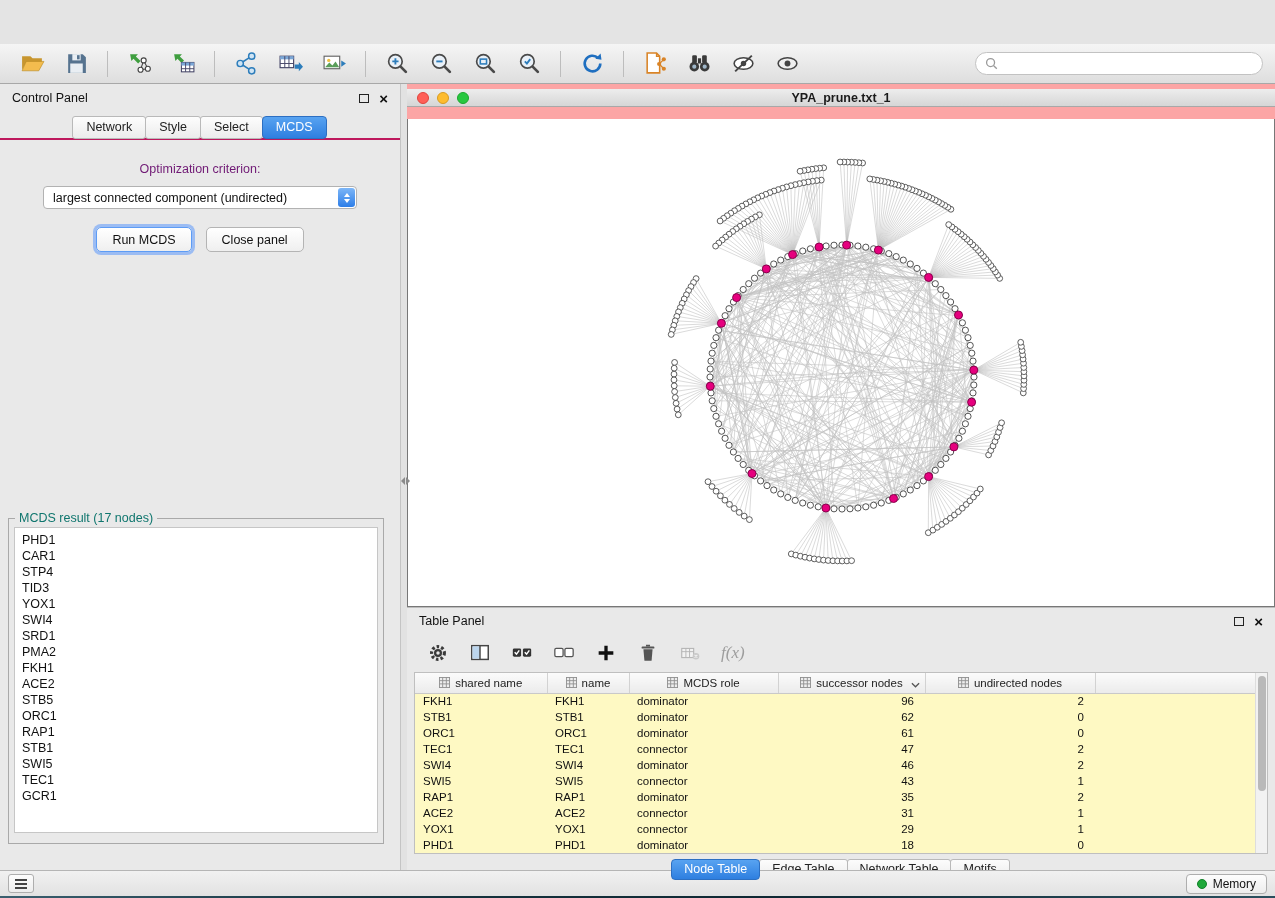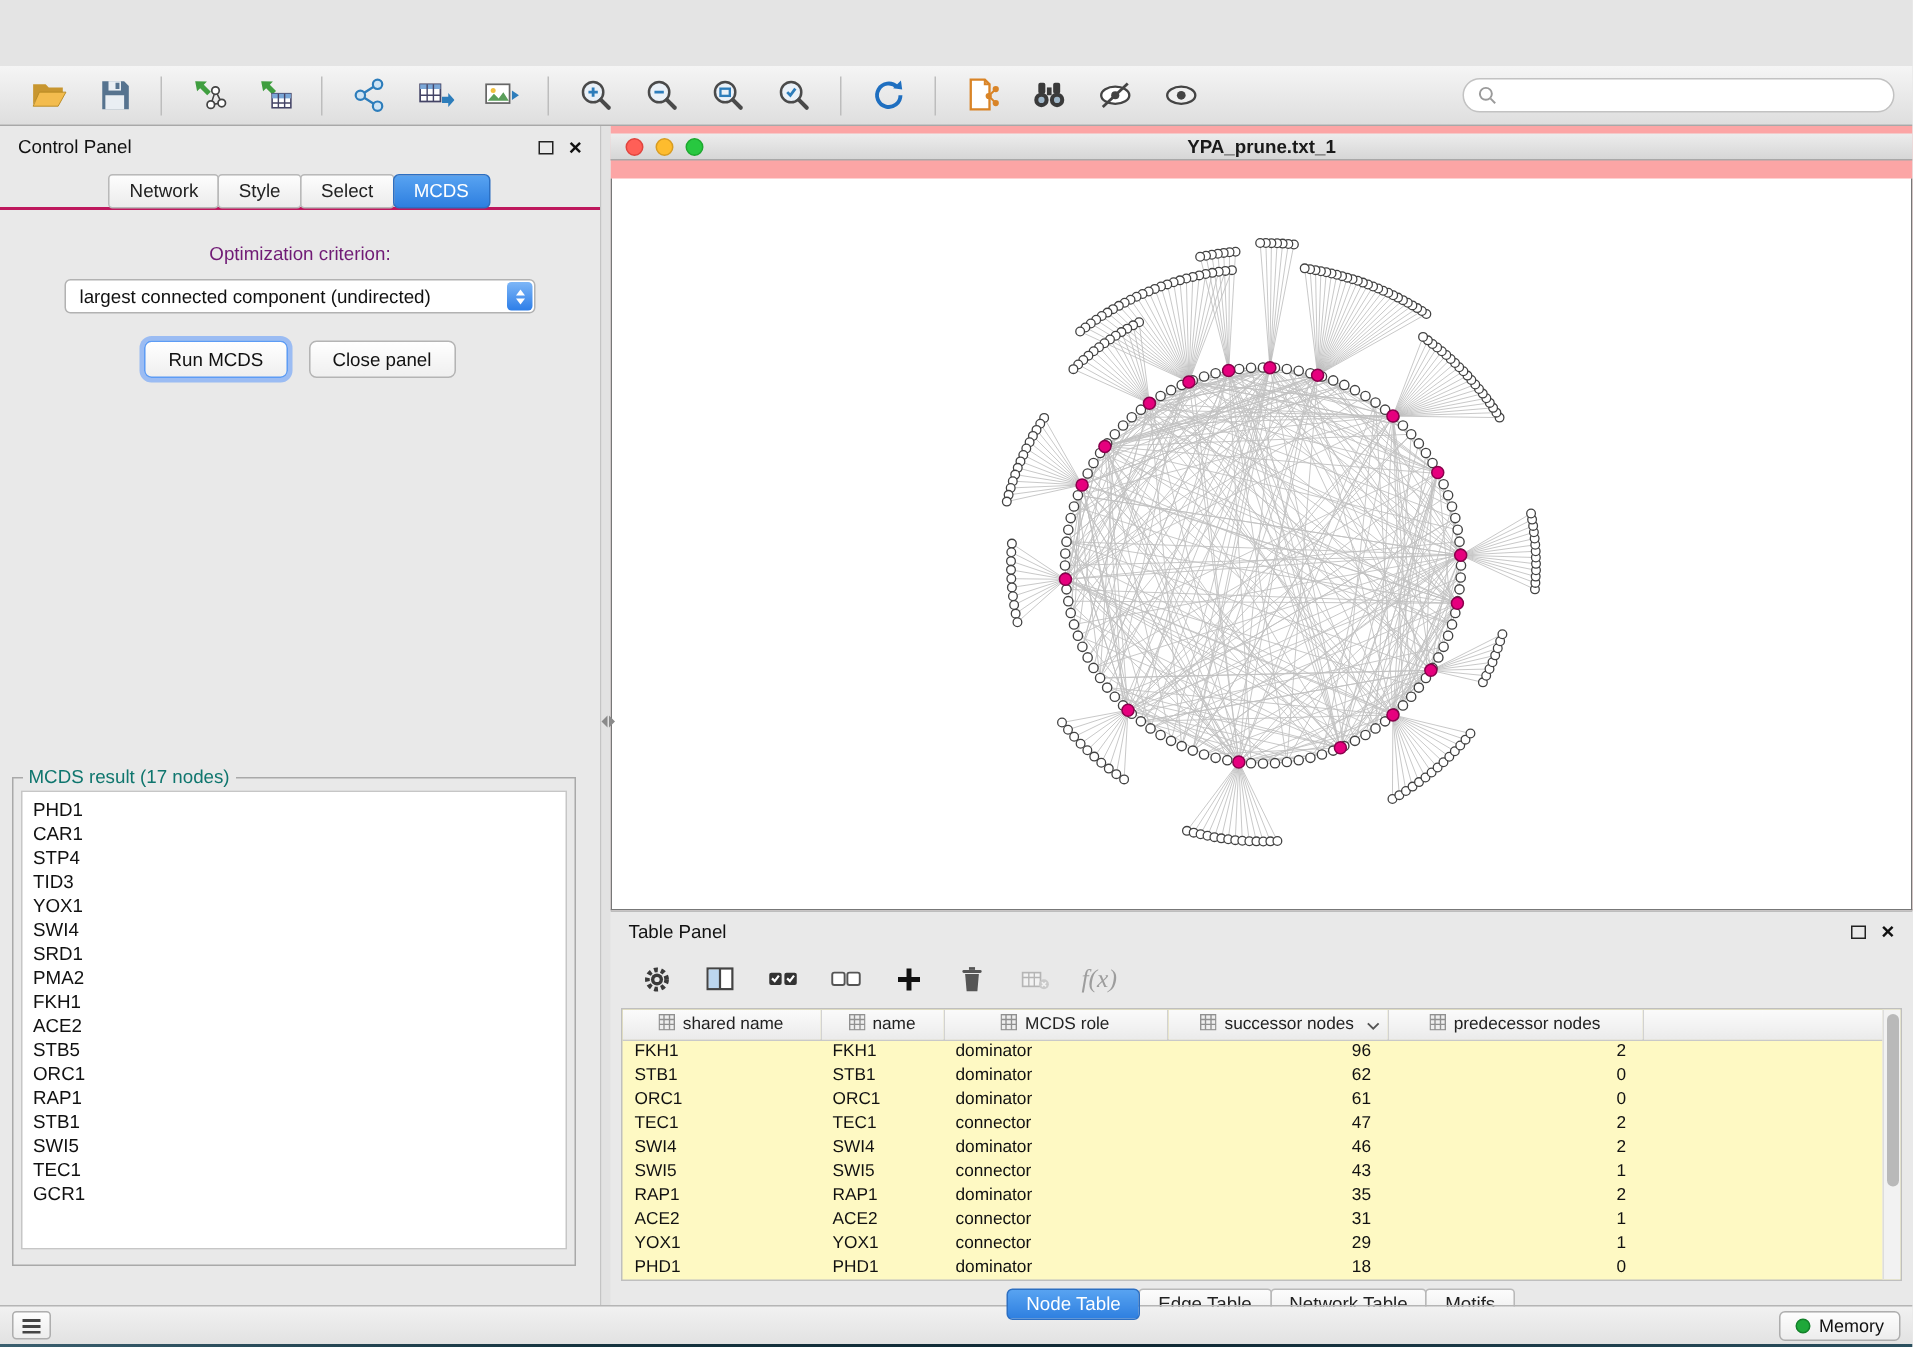--- a/index.html
+++ b/index.html
@@ -1275,21 +1275,21 @@
                       </svg></span><span>MCDS role</span></th>
                 <th><span class="col-ic"><svg viewBox="0 0 12 12">
                         <rect x="0.5" y="0.5" width="11" height="11" fill="#eee" stroke="#909090"></rect>
                         <path d="M0.5 4h11M0.5 7.5h11M4 0.5v11M8 0.5v11" stroke="#909090" fill="none"></path>
                       </svg></span><span>successor nodes</span><span class="hdr-chevron"><svg viewBox="0 0 10 8">
                         <path d="M1 2l4 4 4-4" fill="none" stroke="#555" stroke-width="1.4"></path>
                       </svg></span></th>
                 <th><span class="col-ic"><svg viewBox="0 0 12 12">
                         <rect x="0.5" y="0.5" width="11" height="11" fill="#eee" stroke="#909090"></rect>
                         <path d="M0.5 4h11M0.5 7.5h11M4 0.5v11M8 0.5v11" stroke="#909090" fill="none"></path>
-                      </svg></span><span>predecessor nodes</span></th>
+                      </svg></span><span>undirected nodes</span></th>
                 <th class="filler-th"></th>
               </tr>
             </thead>
             <tbody>
                 <tr>
                   <td>FKH1</td>
                   <td>FKH1</td>
                   <td>dominator</td>
                   <td class="num">96</td>
                   <td class="num">2</td>

